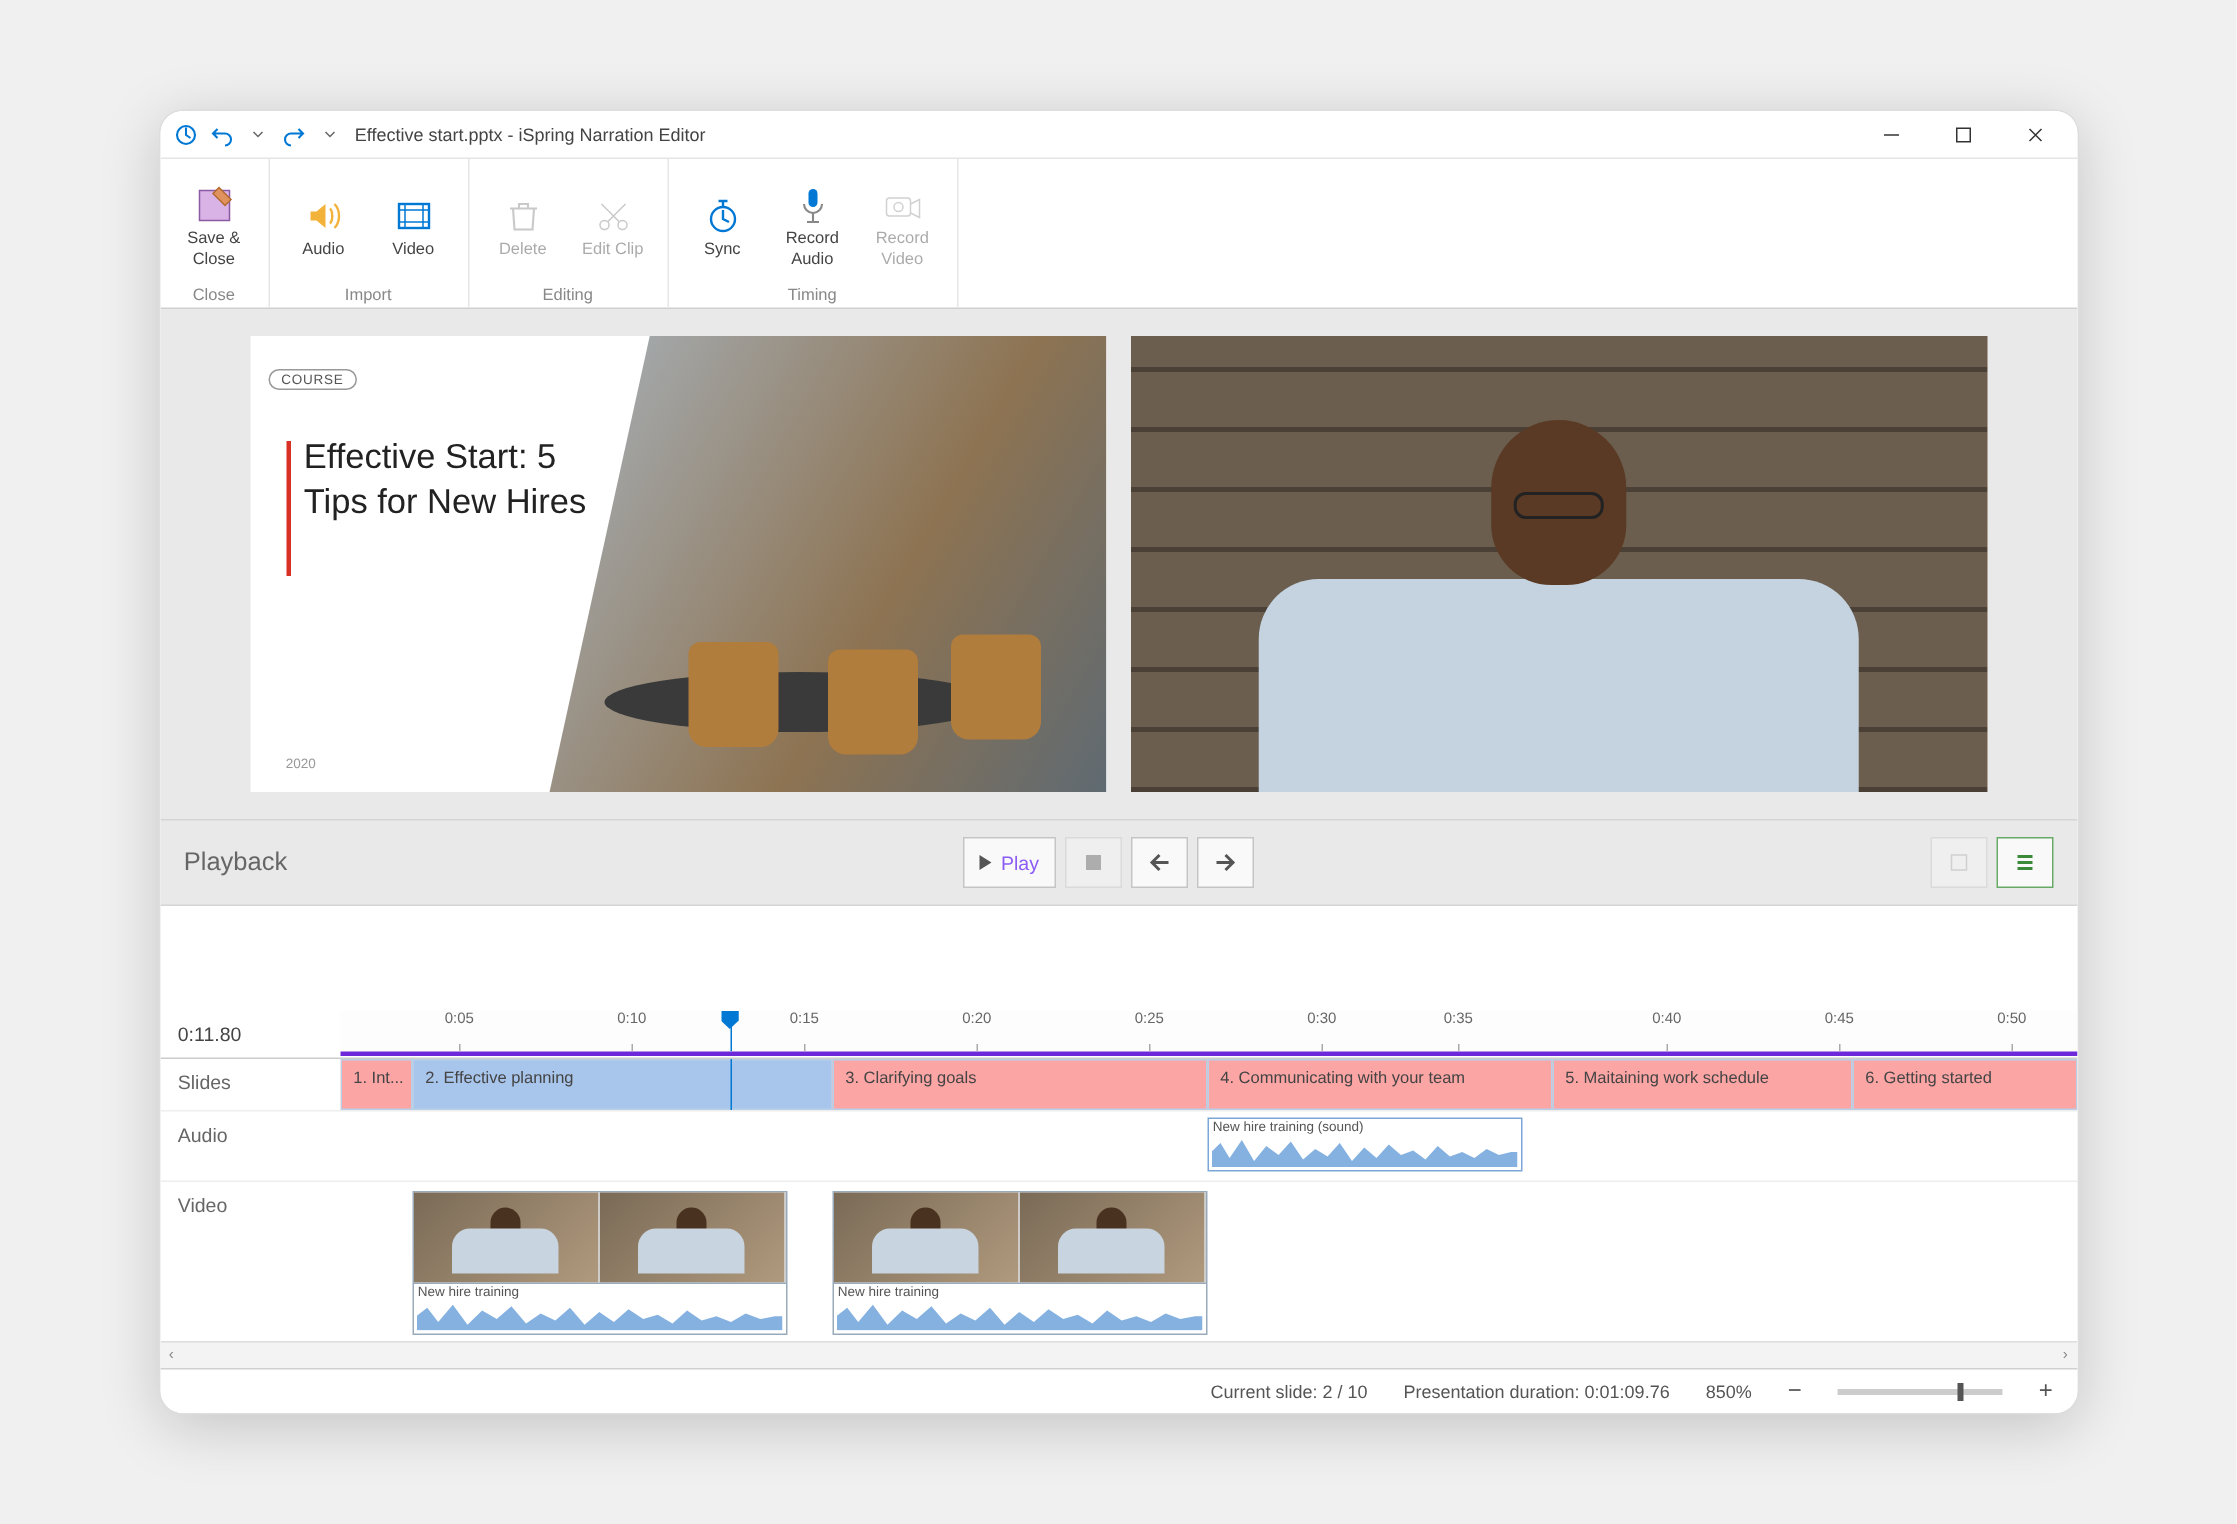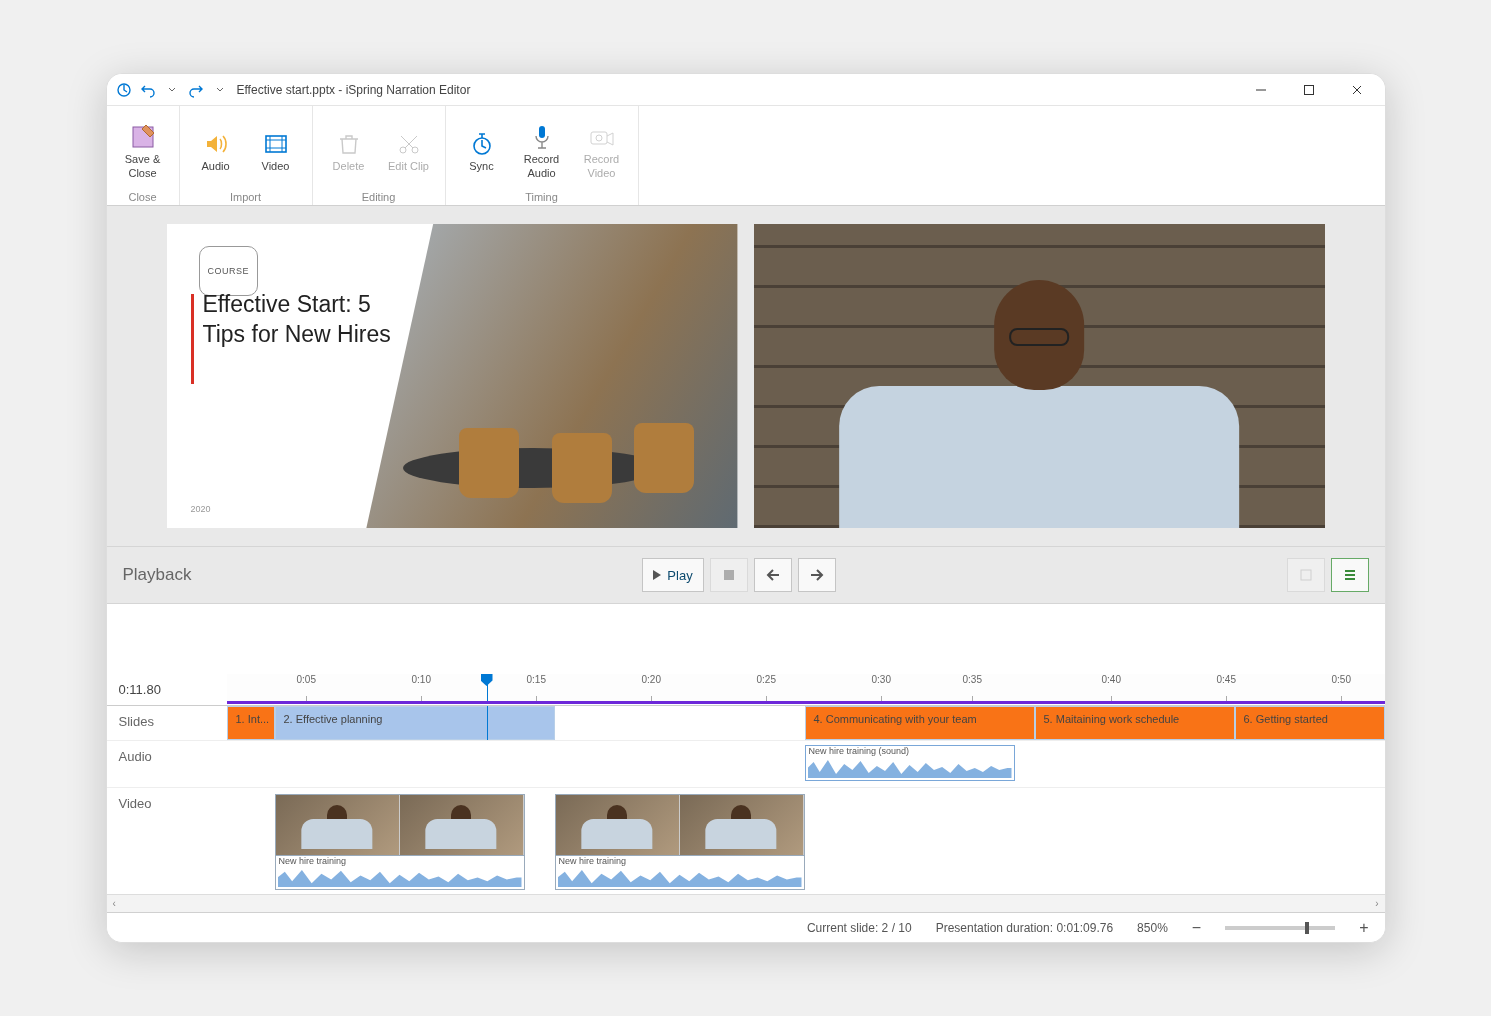--- a/index.html
+++ b/index.html
@@ -27,55 +27,55 @@
 .rgroup .btns { display: flex; gap: 8px; flex: 1; align-items: center; }
 .rgroup .grouplabel { font-size: 11px; color: #888; margin-top: 2px; }
 .rbtn { display: flex; flex-direction: column; align-items: center; width: 52px; cursor: pointer; padding-top: 4px; }
 .rbtn .ricon { width: 28px; height: 28px; display: flex; align-items: center; justify-content: center; }
 .rbtn .rlabel { font-size: 11px; color: #444; text-align: center; line-height: 1.2; margin-top: 2px; }
 .rbtn.disabled { opacity: .45; }
 
 
 .preview { flex: 0 0 340px; background: #e9e9e9; padding: 18px 60px; display: flex; gap: 16px; }
 .slidecard { flex: 1; background: #fff; position: relative; overflow: hidden; }
-.slidecard .course-pill { position: absolute; top: 22px; left: 32px; border: 1px solid #999; border-radius: 10px; font-size: 9px; padding: 19px 8px; color: #555; letter-spacing: .5px; }
+.slidecard .course-pill { position: absolute; top: 22px; left: 12px; border: 1px solid #999; border-radius: 10px; font-size: 9px; padding: 1px 8px; color: #555; letter-spacing: .5px; }
 .slidecard .redbar { position: absolute; left: 24px; top: 70px; width: 3px; height: 90px; background: #d93025; }
 .slidecard .bigtitle { position: absolute; left: 36px; top: 66px; font-size: 23px; font-weight: 500; color: #222; line-height: 1.3; width: 210px; }
 .slidecard .year { position: absolute; left: 24px; bottom: 14px; font-size: 9px; color: #999; }
 .slidecard .officephoto { position: absolute; right: 0; top: 0; bottom: 0; width: 65%; clip-path: polygon(18% 0, 100% 0, 100% 100%, 0 100%); background: linear-gradient(120deg,#a8b3bd 0%, #8d7352 60%, #5f6a72 100%); }
 .chair { position: absolute; width: 60px; height: 70px; background: #b07d3d; border-radius: 8px 8px 12px 12px; }
 .table { position: absolute; bottom: 40px; left: 10%; width: 70%; height: 40px; background: #3a3a3a; border-radius: 50%; }
 .videocard { flex: 1; background: linear-gradient(135deg,#6b5e4e 0%, #8a7a68 40%, #a89682 100%); position: relative; overflow: hidden; }
 .shelf { position: absolute; inset: 0; background: repeating-linear-gradient(0deg,#4a4036 0 3px,#6b5e4e 3px 40px), repeating-linear-gradient(90deg,#4a4036 0 3px,transparent 3px 70px); }
 .person { position: absolute; bottom: 0; left: 50%; transform: translateX(-50%); width: 70%; height: 85%; }
 .head { width: 90px; height: 110px; background: #5a3a24; border-radius: 45px 45px 40px 40px; position: absolute; top: 10px; left: 50%; transform: translateX(-50%); }
 .shirt { width: 100%; height: 55%; background: #c5d3e0; border-radius: 40px 40px 0 0; position: absolute; bottom: 0; }
 .glasses { width: 60px; height: 18px; border: 2px solid #222; border-radius: 8px; position: absolute; top: 48px; left: 50%; transform: translateX(-50%); background: transparent; }
 
 
 .playrow { height: 58px; background: #e9e9e9; display: flex; align-items: center; padding: 0 16px; gap: 12px; border-top: 1px solid #d5d5d5; border-bottom: 1px solid #d5d5d5; }
 .playrow .pblabel { font-size: 17px; color: #666; }
 .playrow .spacer { flex: 1; }
-.pbtn { height: 34px; min-width: 38px; background: #f9f9f9; border: 1px solid #c5c5c5; display: flex; align-items: center; justify-content: center; gap: 6px; cursor: pointer; font-size: 13px; color: #0c4a6e; padding: 0 10px; }
+.pbtn { height: 34px; min-width: 38px; background: #f9f9f9; border: 1px solid #c5c5c5; display: flex; align-items: center; justify-content: center; gap: 6px; cursor: pointer; font-size: 13px; color: #8b5cf6; padding: 0 10px; }
 .pbtn.iconly { padding: 0; width: 38px; }
 .pbtn.disabled { opacity: .4; }
 .pbtn .triangle { width: 0; height: 0; border-left: 8px solid #555; border-top: 5px solid transparent; border-bottom: 5px solid transparent; }
 .pbtn .square { width: 10px; height: 10px; background: #555; }
 
 
 .timeline { flex: 1; display: flex; flex-direction: column; background: #fff; position: relative; justify-content: flex-end; }
 .tlrow { display: flex; border-bottom: 1px solid #eee; }
 .tlrow .rowlabel { width: 120px; padding: 8px 12px; font-size: 13px; color: #666; flex-shrink: 0; }
 .tlrow .rowcontent { flex: 1; position: relative; min-height: 30px; overflow: hidden; }
 .ruler { height: 30px; position: relative; background: #fdfdfd; border-bottom: 3px solid #6d28d9; }
 .tick { position: absolute; top: 0; font-size: 10px; color: #666; }
 .tick::before { content: ""; position: absolute; left: 50%; top: 22px; width: 1px; height: 8px; background: #aaa; }
 .playhead { position: absolute; top: 0; bottom: 0; width: 1px; background: #0078d4; left: 260px; z-index: 5; pointer-events: none; }
 .playhead::before { content: ""; position: absolute; top: -2px; left: -6px; width: 12px; height: 14px; background: #0078d4; clip-path: polygon(0 0,100% 0,100% 60%,50% 100%,0 60%); }
-.slideblock { position: absolute; top: 0; bottom: 0; background: #f97316; border: 1px solid #b8cfe8; font-size: 11px; color: #444; padding: 6px 8px; white-space: nowrap; overflow: hidden; }
+.slideblock { position: absolute; top: 0; bottom: 0; background: #fca5a5; border: 1px solid #b8cfe8; font-size: 11px; color: #444; padding: 6px 8px; white-space: nowrap; overflow: hidden; }
 .slideblock.sel { background: #a8c5eb; }
 .audioclip { position: absolute; top: 4px; height: 36px; border: 1px solid #7aa7d8; background: #fff; }
 .audioclip .cliplabel { font-size: 9px; color: #555; padding: 0 3px; position: absolute; top: 0; background: #fff; }
 .wave { position: absolute; inset: 12px 2px 2px; background: repeating-linear-gradient(90deg,#6fa3da 0 3px,transparent 3px 5px); clip-path: polygon(0 50%,3% 20%,6% 70%,10% 10%,14% 80%,18% 30%,22% 60%,26% 15%,30% 75%,34% 40%,38% 65%,42% 20%,46% 80%,50% 35%,54% 70%,58% 25%,62% 60%,66% 45%,70% 75%,74% 30%,78% 65%,82% 50%,86% 70%,90% 40%,94% 60%,98% 50%,100% 50%,100% 100%,0 100%); background: #6fa3da; opacity: .85; }
 .videoclip { position: absolute; top: 6px; border: 1px solid #9ab; background: #fff; }
 .thumbrow { display: flex; height: 60px; }
 .thumb { flex: 1; background: linear-gradient(135deg,#7a6a56,#b09a7e); border-right: 1px solid #ccc; position: relative; }
 .thumb::after { content: ""; position: absolute; bottom: 6px; left: 50%; transform: translateX(-50%); width: 58%; height: 30px; background: #c8d4df; border-radius: 12px 12px 0 0; }
 .thumb::before { content: ""; position: absolute; top: 10px; left: 50%; transform: translateX(-50%); width: 20px; height: 24px; background: #4a3220; border-radius: 10px; }
 .videoclip .wavestrip { height: 34px; position: relative; border-top: 1px solid #9ab; }
@@ -316,20 +316,21 @@
           <div class="tick" style="left: 990px;">0:45</div>
           <div class="tick" style="left: 1105px;">0:50</div>
         </div>
     </div>
     <div class="tlrow">
       <div class="rowlabel">Slides</div>
       <div class="rowcontent" id="slidesTrack" style="height:34px">
         <div class="playhead" style="top:-30px"></div>
       <div class="slideblock" style="left: 0px; width: 48px;">1. Int...</div>
           <div class="slideblock sel" style="left: 48px; width: 280px;">2. Effective planning</div>
+          <div class="slideblock" style="left: 328px; width: 250px;">3. Clarifying goals</div>
           <div class="slideblock" style="left: 578px; width: 230px;">4. Communicating with your team</div>
           <div class="slideblock" style="left: 808px; width: 200px;">5. Maitaining work schedule</div>
           <div class="slideblock" style="left: 1008px; width: 150px;">6. Getting started</div>
         </div>
     </div>
     <div class="tlrow">
       <div class="rowlabel">Audio</div>
       <div class="rowcontent" id="audioTrack" style="height:46px">
           <div class="audioclip" style="left: 578px; width: 210px;">
             <div class="cliplabel">New hire training (sound)</div>

